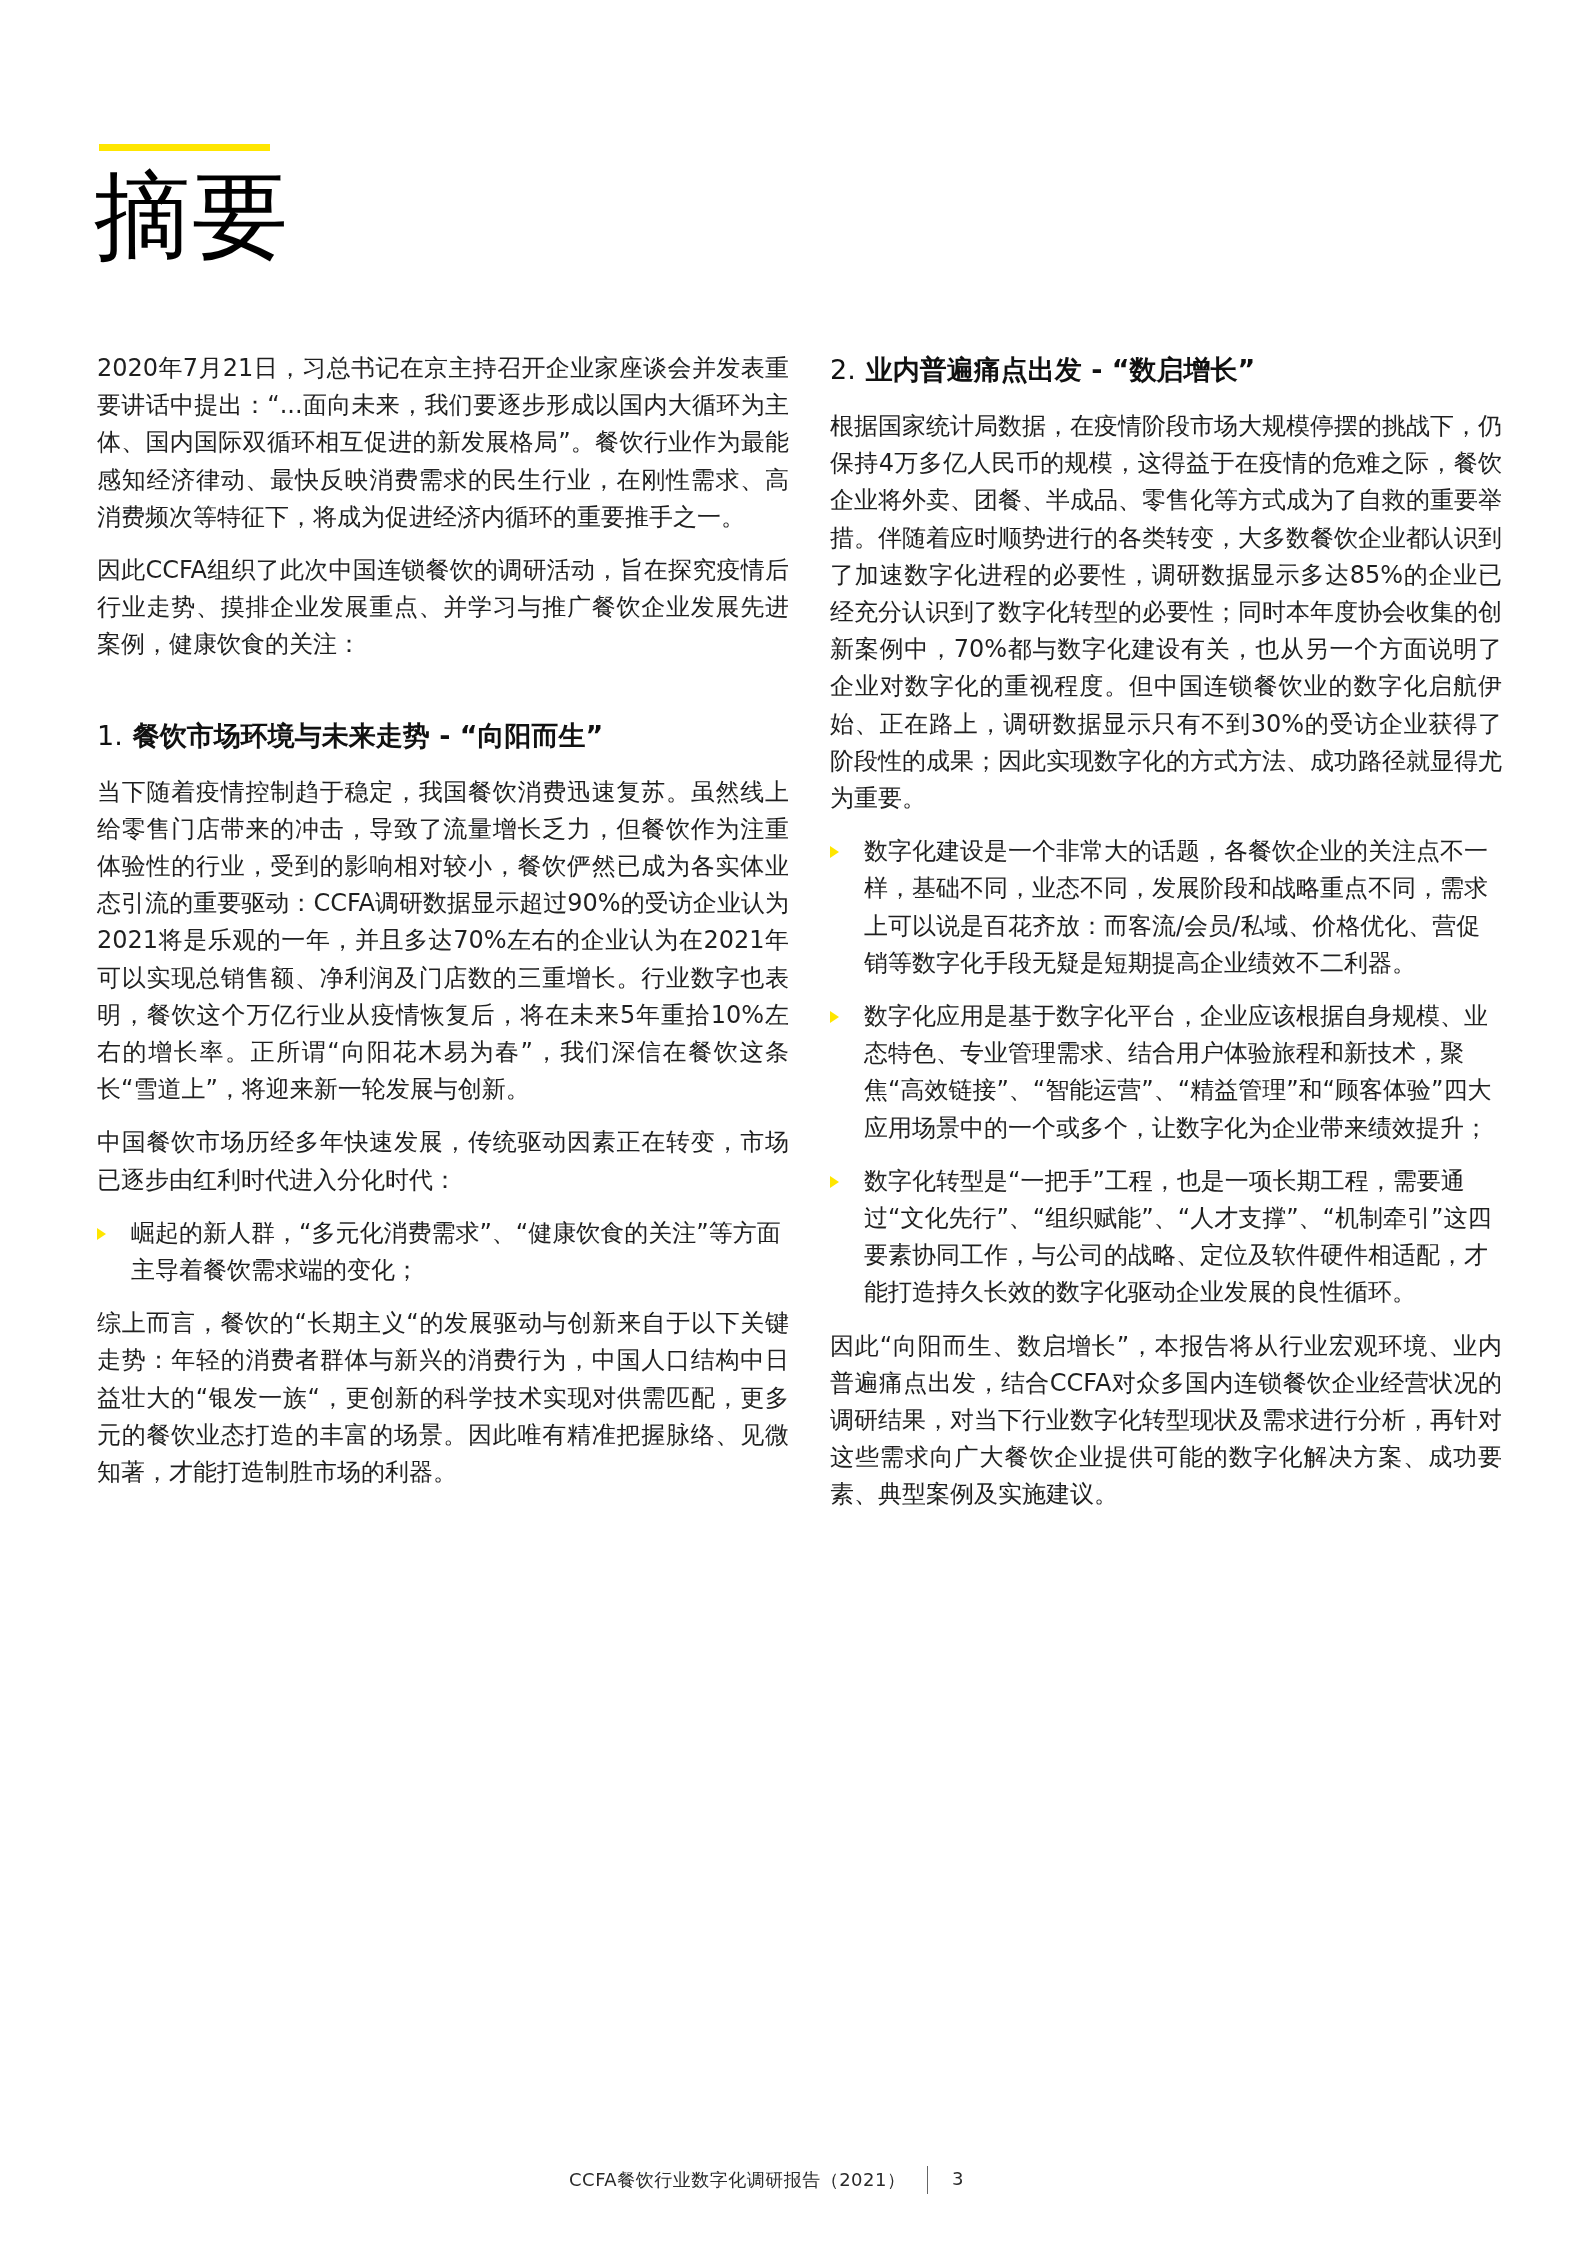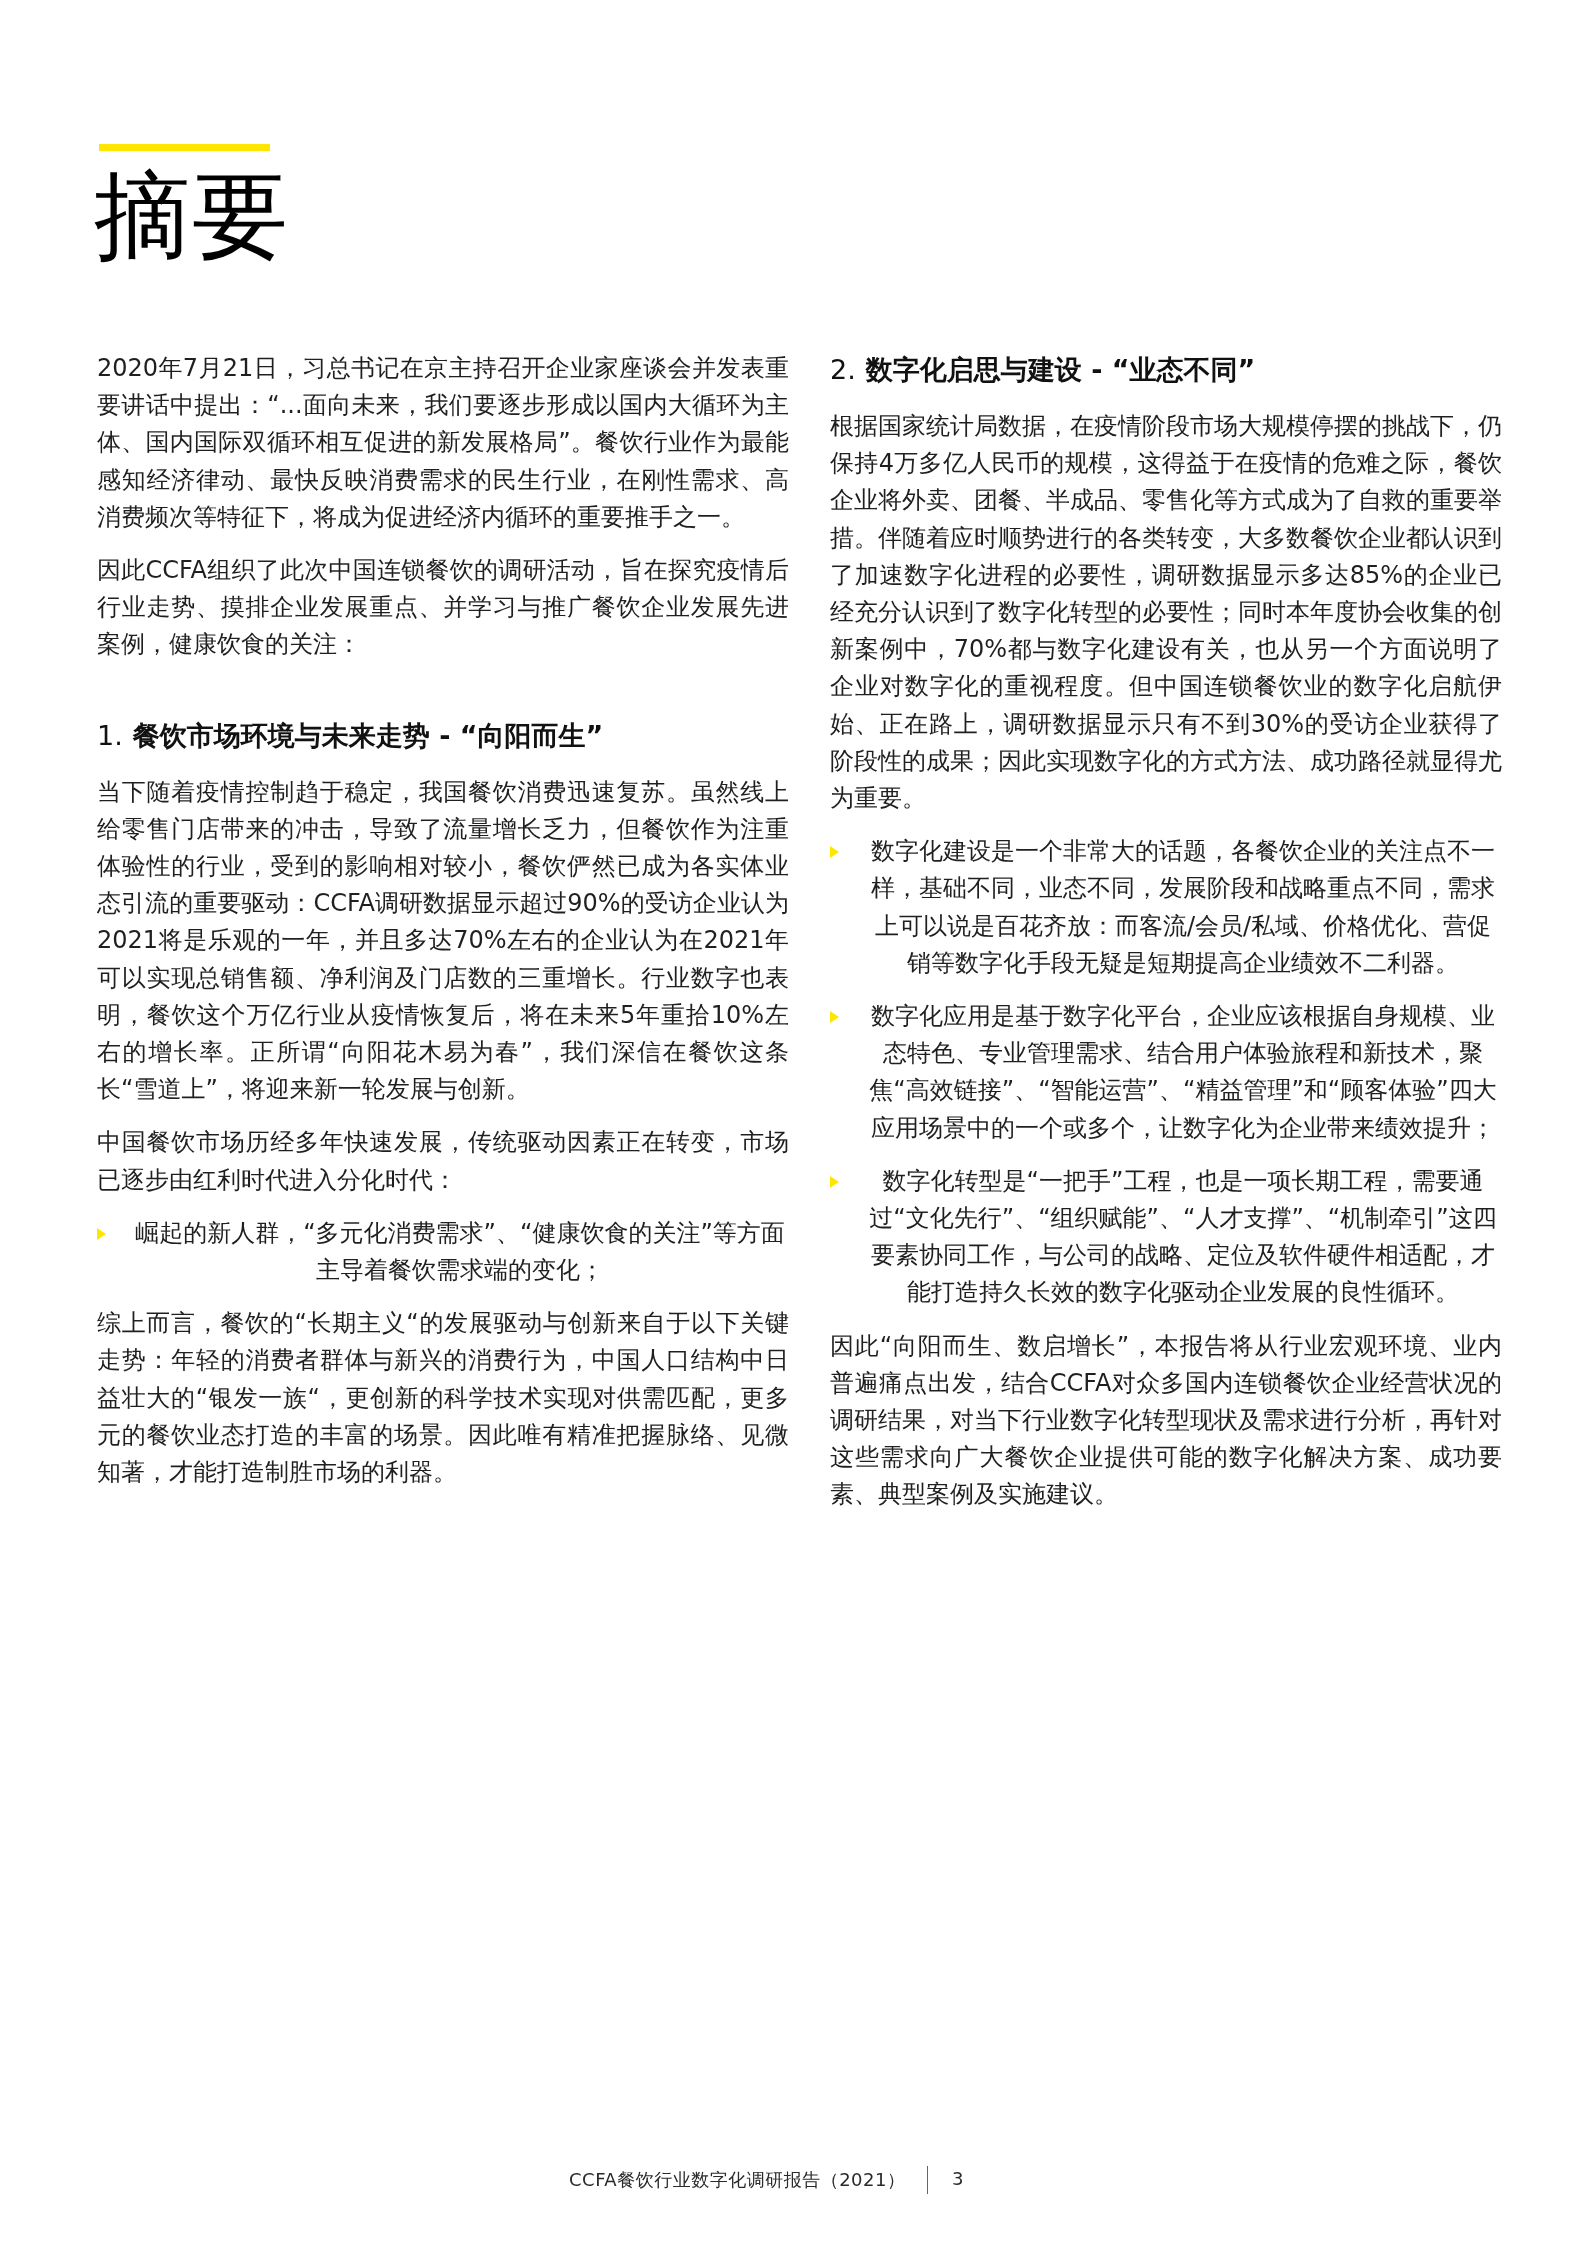--- a/index.html
+++ b/index.html
@@ -22,21 +22,21 @@
   .col-right { left: 830px; width: 672px; }
   .col-right .first-heading { margin-top: 0; }
   p.body {
     margin: 0 0 16px 0; font-size: 24px; line-height: 37.2px; color: #1f1f1f;
     text-align: justify;
   }
   h2.section-heading {
     margin: 0 0 18px 0; font-size: 27px; line-height: 40px; font-weight: bold; color: #111;
   }
   h2 .num { font-weight: normal; margin-right: 10px; }
-  ul.bullets { list-style: none; margin: 0 0 16px 0; padding: 0; text-align: center; }
+  ul.bullets { list-style: none; margin: 0 0 16px 0; padding: 0; }
   ul.bullets li {
     position: relative; padding-left: 34px; margin-bottom: 16px;
     font-size: 24px; line-height: 37.2px; color: #1f1f1f;
   }
   .bullet-icon {
     position: absolute; left: 0; top: 13px; width: 0; height: 0;
     border-top: 6px solid transparent; border-bottom: 6px solid transparent;
     border-left: 9px solid #ffe600;
   }
   .footer {
@@ -72,21 +72,21 @@
     <li>
       <span class="bullet-icon"></span>
       <span>崛起的新人群，“多元化消费需求”、“健康饮食的关注”等方面主导着餐饮需求端的变化；</span>
     </li>
   </ul>
   <p class="body">综上而言，餐饮的“长期主义“的发展驱动与创新来自于以下关键走势：年轻的消费者群体与新兴的消费行为，中国人口结构中日益壮大的“银发一族“，更创新的科学技术实现对供需匹配，更多元的餐饮业态打造的丰富的场景。因此唯有精准把握脉络、见微知著，才能打造制胜市场的利器。</p>
 </div>
 
 <div class="column col-right">
   <h2 class="section-heading first-heading">
-    <span class="num">2.</span><span>数字化启思与建设 - “业态不同”</span>
+    <span class="num">2.</span><span>业内普遍痛点出发 - “数启增长”</span>
   </h2>
   <p class="body">根据国家统计局数据，在疫情阶段市场大规模停摆的挑战下，仍保持4万多亿人民币的规模，这得益于在疫情的危难之际，餐饮企业将外卖、团餐、半成品、零售化等方式成为了自救的重要举措。伴随着应时顺势进行的各类转变，大多数餐饮企业都认识到了加速数字化进程的必要性，调研数据显示多达85%的企业已经充分认识到了数字化转型的必要性；同时本年度协会收集的创新案例中，70%都与数字化建设有关，也从另一个方面说明了企业对数字化的重视程度。但中国连锁餐饮业的数字化启航伊始、正在路上，调研数据显示只有不到30%的受访企业获得了阶段性的成果；因此实现数字化的方式方法、成功路径就显得尤为重要。</p>
   <ul class="bullets">
     <li>
       <span class="bullet-icon"></span>
       <span>数字化建设是一个非常大的话题，各餐饮企业的关注点不一样，基础不同，业态不同，发展阶段和战略重点不同，需求上可以说是百花齐放：而客流/会员/私域、价格优化、营促销等数字化手段无疑是短期提高企业绩效不二利器。</span>
     </li>
     <li>
       <span class="bullet-icon"></span>
       <span>数字化应用是基于数字化平台，企业应该根据自身规模、业态特色、专业管理需求、结合用户体验旅程和新技术，聚焦“高效链接”、“智能运营”、“精益管理”和“顾客体验”四大应用场景中的一个或多个，让数字化为企业带来绩效提升；</span>

